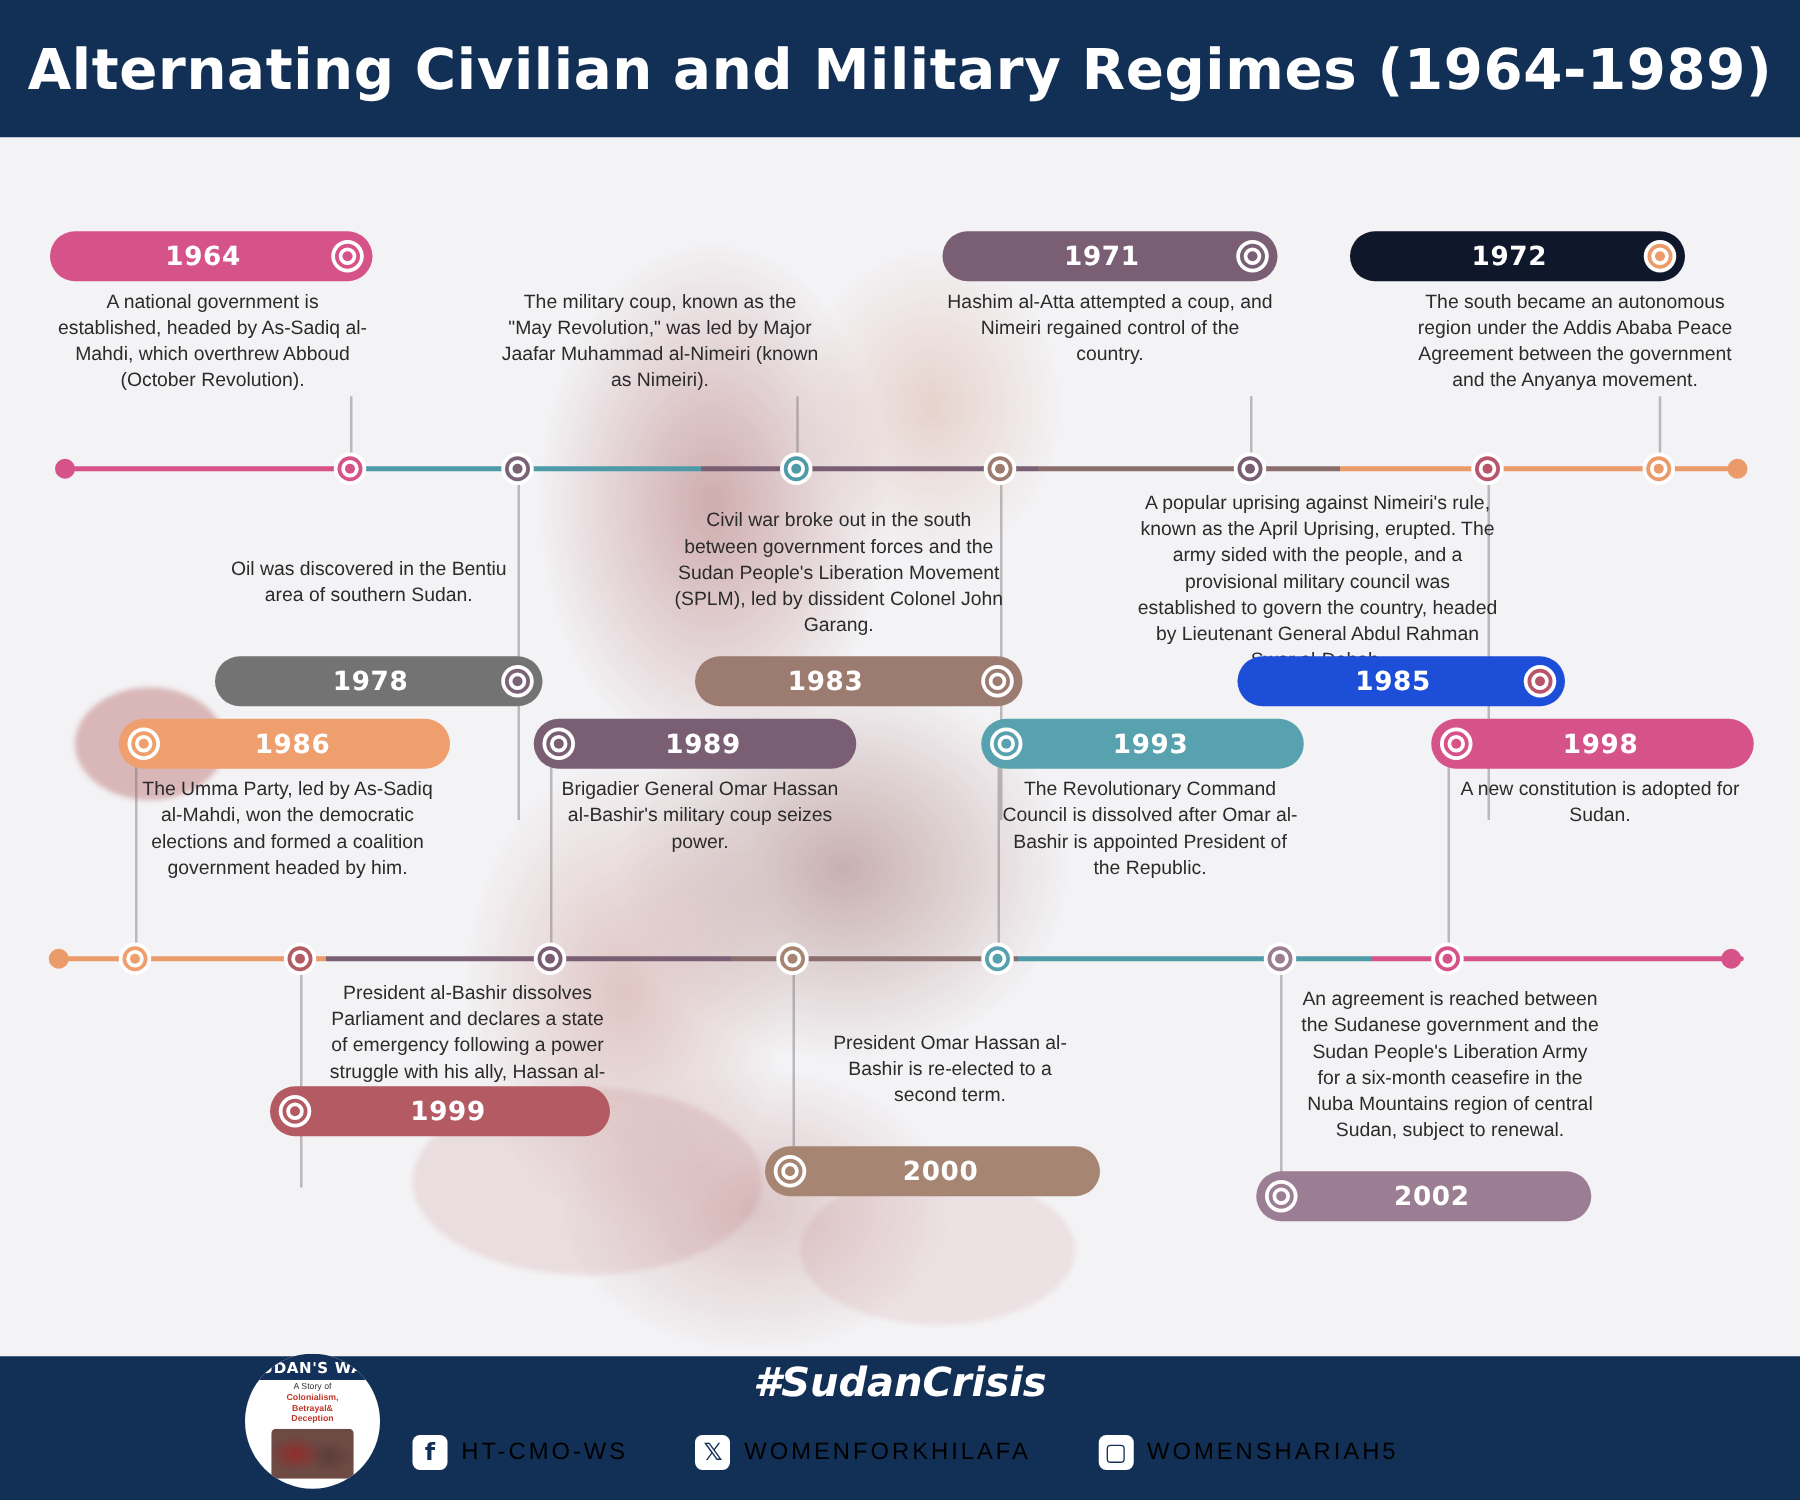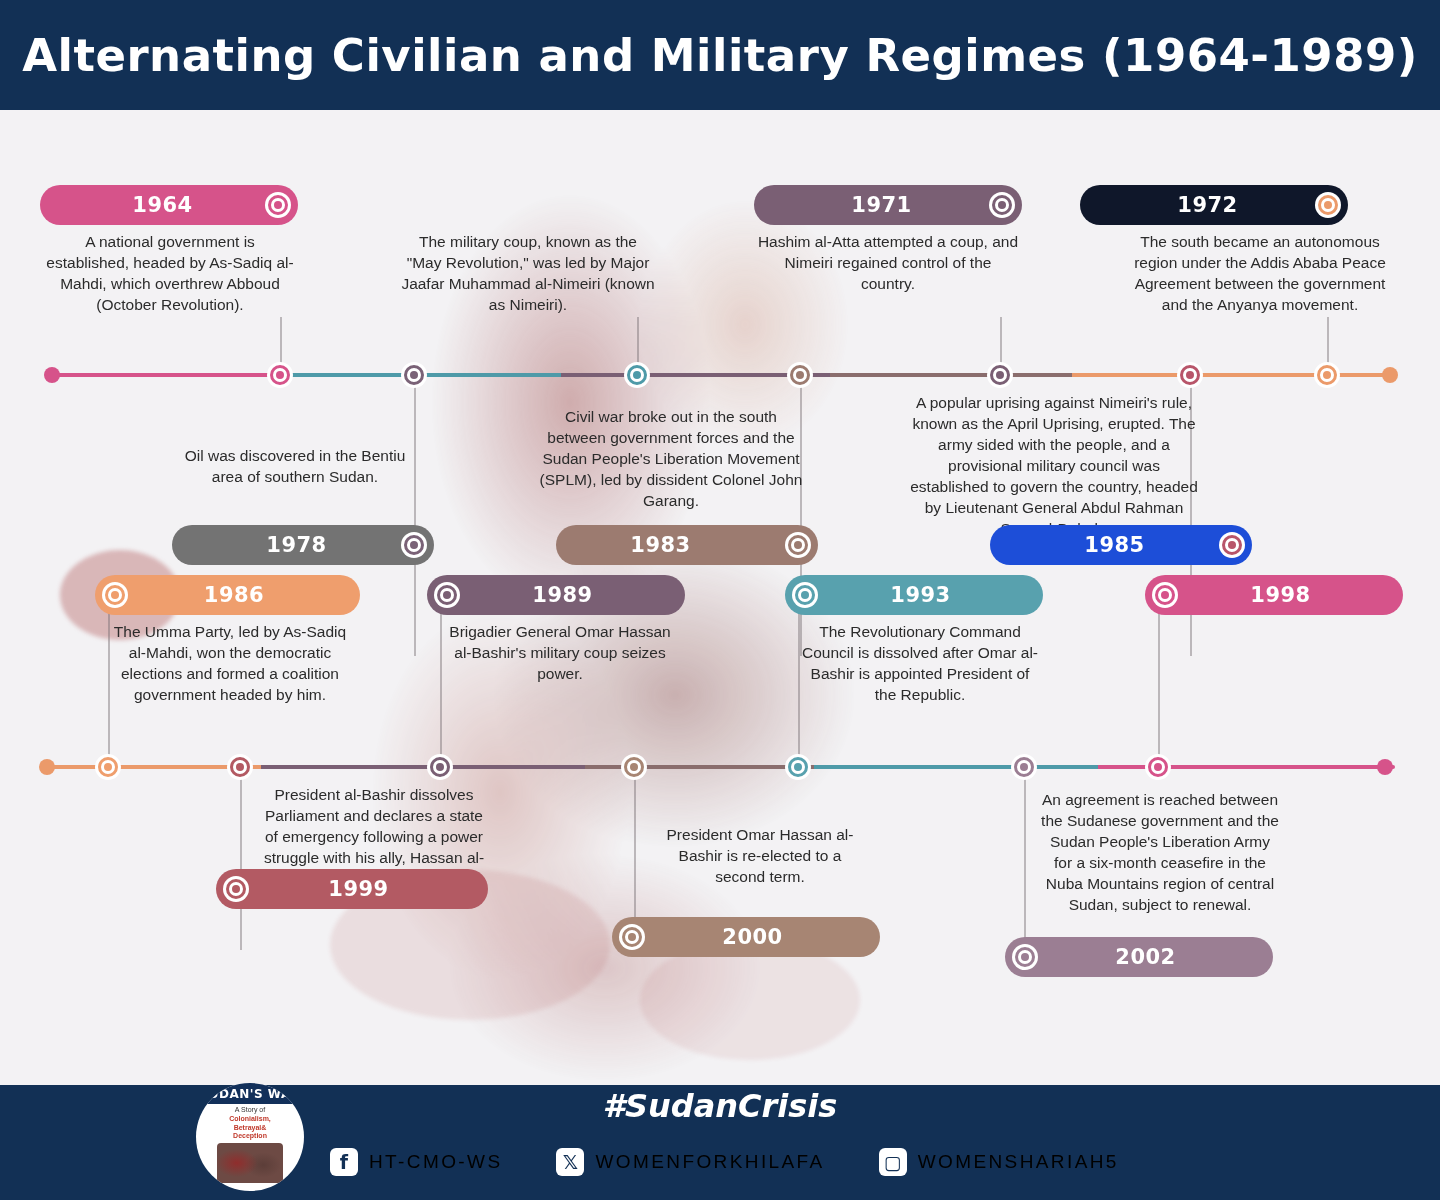--- a/index.html
+++ b/index.html
@@ -376,20 +376,21 @@
     </div>
 
   <div class="pill left-marker" style="left:1145px; top:465px; width:258px; background:#d6538a;">
     <span class="marker" style="color:#d6538a;">
         <span class="ring">
           <span class="dot"></span>
         </span>
       </span>
     <span class="label">1998</span>
   </div>
+  <div class="desc" style="left:1158px; top:512px; width:244px;">A new constitution is adopted for Sudan.</div>
   <div class="node" style="left:1145px; top:644px; color:#d6538a;">
       <span class="ring">
         <span class="dot"></span>
       </span>
     </div>
 
   <div class="desc" style="left:258px; top:675px; width:232px;">President al-Bashir dissolves Parliament and declares a state of emergency following a power struggle with his ally, Hassan al-Turabi.</div>
   <div class="pill left-marker" style="left:216px; top:759px; width:272px; background:#b35a63;">
     <span class="marker" style="color:#b35a63;">
         <span class="ring">

